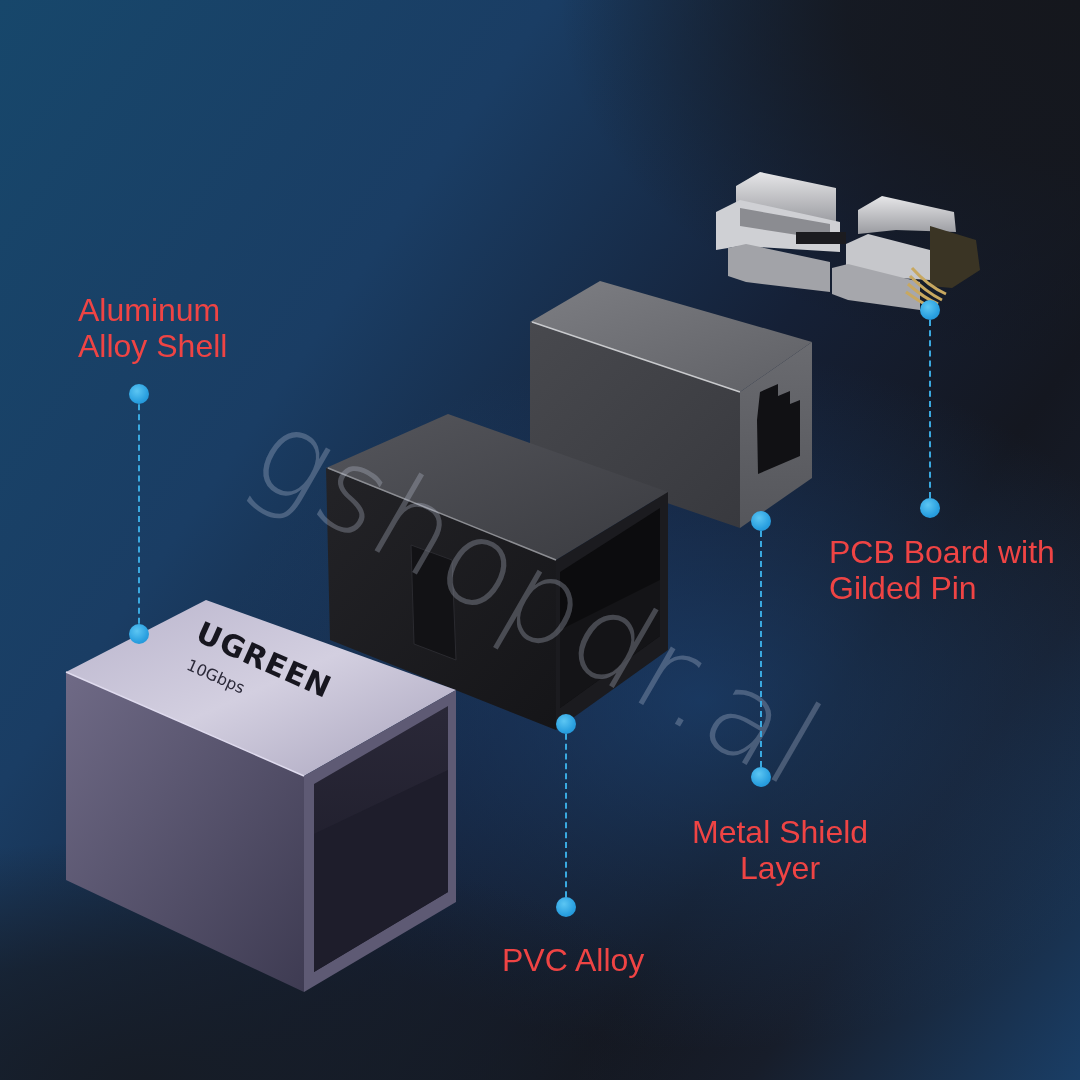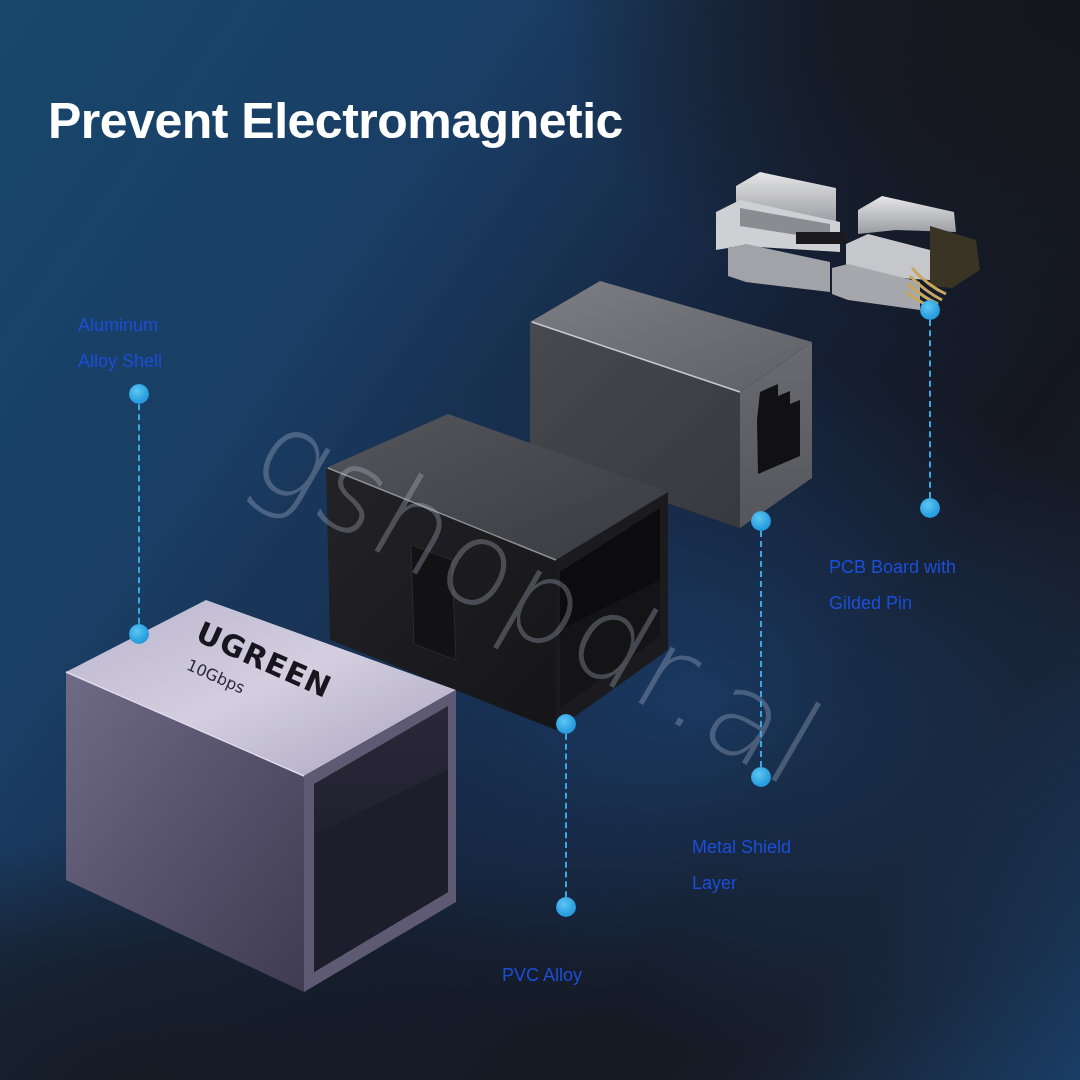--- a/index.html
+++ b/index.html
@@ -17,23 +17,22 @@
   .bg-shade-bl {
     position:absolute; left:0; top:820px; width:720px; height:260px;
     background: radial-gradient(ellipse 600px 240px at 20% 100%, #161c26 0%, rgba(22,28,38,0.7) 50%, rgba(22,28,38,0) 100%);
   }
   .title {
     position:absolute; left:48px; top:88px; margin:0;
     color:#ffffff; font-weight:700; font-size:50px; line-height:66px;
     letter-spacing:-0.5px;
   }
   .callout-label {
-    position:absolute; color:#1d4ed8; font-size:18px; line-height:36px; font-weight:400;
+    position:absolute; color:#ef4444; font-size:32px; line-height:36px; font-weight:400;
     white-space:pre-line;
-    margin-top:15px;
   }
   .leader {
     position:absolute; width:0; border-left:2px dashed #3aa9e0;
   }
   .dot {
     position:absolute; width:20px; height:20px; border-radius:50%;
     background: radial-gradient(circle at 40% 35%, #5cc6f3 0%, #2aa0e0 60%, #1d8acc 100%);
     margin-left:-10px; margin-top:-10px;
   }
   svg.scene { position:absolute; left:0; top:0; }
@@ -43,21 +42,21 @@
     letter-spacing:2px; font-family:"DejaVu Sans", sans-serif;
   }
 </style>
 </head>
 <body>
 
 <div class="bg-shade-tr"></div>
 <div class="bg-shade-bl"></div>
 
 <h1 class="title">
-  <span>Prevent Electromagnetic</span><br>
+  <br>
 </h1>
 
 <svg class="scene" width="1080" height="1080" viewBox="0 0 1080 1080">
   <defs>
     <linearGradient id="alTop" x1="0" y1="0" x2="1" y2="1">
       <stop offset="0" stop-color="#b9b4cc"></stop>
       <stop offset="0.5" stop-color="#d3cfe0"></stop>
       <stop offset="1" stop-color="#a9a4bd"></stop>
     </linearGradient>
     <linearGradient id="alSide" x1="0" y1="0" x2="1" y2="1">
@@ -158,21 +157,21 @@
 <div class="leader" style="left:138px; top:394px; height:240px;"></div>
 <div class="dot" style="left:139px; top:394px;"></div>
 <div class="dot" style="left:139px; top:634px;"></div>
 
 <div class="callout-label" style="left:829px; top:534px;">PCB Board with
 Gilded Pin</div>
 <div class="leader" style="left:929px; top:310px; height:198px;"></div>
 <div class="dot" style="left:930px; top:310px;"></div>
 <div class="dot" style="left:930px; top:508px;"></div>
 
-<div class="callout-label" style="left:692px; top:814px;">Metal Shield
+<div class="callout-label" style="left:692px; top:814px;text-align:center;">Metal Shield
 Layer</div>
 <div class="leader" style="left:760px; top:521px; height:256px;"></div>
 <div class="dot" style="left:761px; top:521px;"></div>
 <div class="dot" style="left:761px; top:777px;"></div>
 
 <div class="callout-label" style="left:502px; top:942px;">PVC Alloy</div>
 <div class="leader" style="left:565px; top:724px; height:183px;"></div>
 <div class="dot" style="left:566px; top:724px;"></div>
 <div class="dot" style="left:566px; top:907px;"></div>
 

